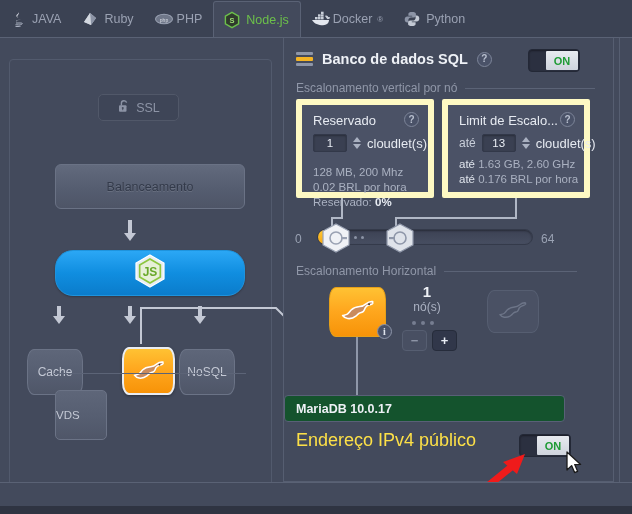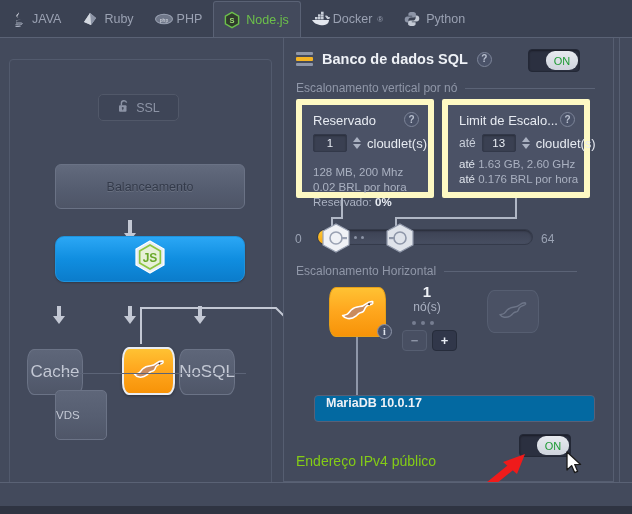--- a/index.html
+++ b/index.html
@@ -92,37 +92,37 @@
     position: absolute;
     width: 0; height: 0;
     border-left: 6px solid transparent;
     border-right: 6px solid transparent;
     border-top: 8px solid #c3c8d4;
   }
   .arr-stem {
     position: absolute; width: 4px; background: #c3c8d4;
   }
   .js-node {
-    position: absolute; left: 45px; top: 176px;
+    position: absolute; left: 45px; top: 190px;
     width: 190px; height: 46px;
-    border-radius: 9px;
+    border-radius: 18px;
     background: linear-gradient(180deg,#2ba7f5 0%,#108ee0 50%,#0b7ccb 100%);
     border: 1px solid #1e93dd;
     display: flex; align-items: center; justify-content: center;
     box-shadow: 0 1px 2px rgba(0,0,0,.25);
   }
   .cylinder {
     position: absolute;
     width: 56px; height: 46px;
     border-radius: 7px/12px;
     background: linear-gradient(180deg,#5b6376 0%,#545c6f 60%,#4d out);
     background: linear-gradient(180deg,#5e6679 0%,#565e71 55%,#4f5668 100%);
     border: 1px solid #6b7386;
     display:flex;align-items:center;justify-content:center;
-    color:#c3c8d4;font-size:17px;
+    color:#c3c8d4;font-size:12px;
   }
   .cylinder.db {
     background: linear-gradient(180deg,#ffc233 0%,#ffa81f 45%,#f79308 100%);
     border: 2px solid #e8ecf2;
     box-shadow: 0 1px 3px rgba(0,0,0,.35);
   }
   .vds-node {
     position: absolute; left: 45px; top: 330px;
     width: 52px; height: 50px;
     border-radius: 5px;
@@ -182,24 +182,24 @@
     border-radius: 4px;
     background: #2b3040;
     border: 1px solid #232836;
     display:flex; align-items:center;
     overflow:hidden;
     box-shadow: inset 0 1px 2px rgba(0,0,0,.4);
   }
   .toggle .knob {
     position:absolute; right:1px; top:1px;
     width: 32px; height: 19px;
-    border-radius: 9px;
+    border-radius: 1px;
     background: linear-gradient(180deg,#e7eaef 0%,#cfd4dd 100%);
     display:flex;align-items:center;justify-content:center;
-    color:#1f9b35; font-size:11px; font-weight:normal;
+    color:#1f9b35; font-size:11px; font-weight:bold;
   }
 
   .section-label {
     position: absolute;
     color: #9097a8; font-size: 12px;
     display: flex; align-items: center; gap: 8px;
     white-space: nowrap;
   }
   .section-label .rule {
     height:1px; background:#5b6376; width: 160px;
@@ -271,27 +271,27 @@
   .info-dot {
     position:absolute; width:15px;height:15px;border-radius:50%;
     background:#4a5268;border:1px solid #8c94a8;
     color:#dfe4ec;font-size:10px;font-weight:bold;
     display:flex;align-items:center;justify-content:center;
     font-family:"Liberation Serif", serif;
   }
 
   .dbname-field {
     position:absolute;
-    left: 30px; top: 357px;
+    left: 0; top: 357px;
     width: 281px; height: 27px;
-    background:#0369a1; border:1px solid #596077; border-radius:4px;
-    display:flex; padding-left:11px;
+    background:#14532d; border:1px solid #596077; border-radius:4px;
+    display:flex; align-items:center; padding-left:11px;
     color:#eef1f6; font-size:12.5px; font-weight:bold;
   }
-  .ipv4-label { position:absolute; left:12px; top:415px; color:#84cc16; font-size:14px; }
+  .ipv4-label { position:absolute; left:12px; top:392px; color:#fde047; font-size:18px; }
 
   .bottom-strip {
     position:absolute; left:0; top:444px; width:632px; height:62px;
     background:#434a5c; border-top:1px solid #5a6275;
   }
   .bottom-bar {
     position:absolute; left:0; top:506px; width:632px; height:8px;
     background:#2f3442;
   }
 

